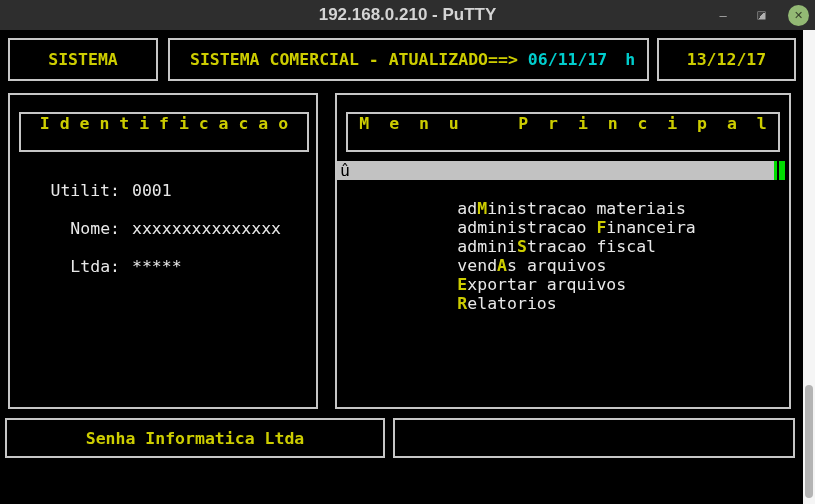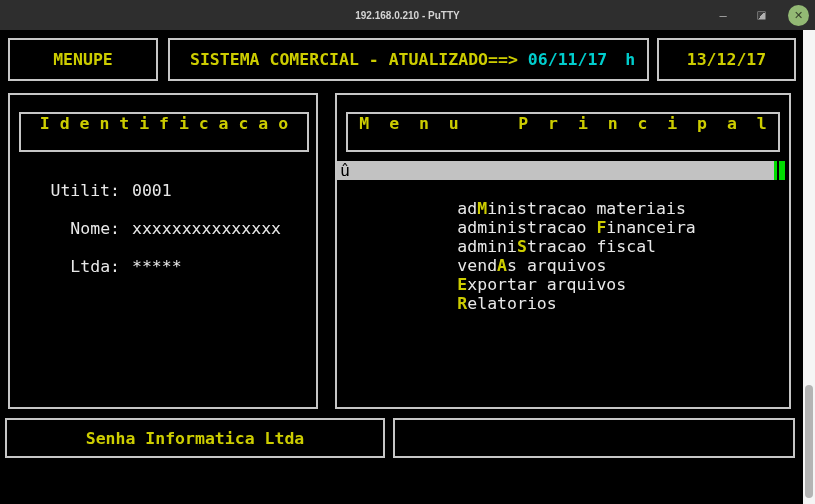--- a/index.html
+++ b/index.html
@@ -12,21 +12,21 @@
     background: #000;
   }
   
   #titlebar {
     position: absolute; left: 0; top: 0; width: 815px; height: 30px;
     background: #2e2e2e;
     display: flex; align-items: center; justify-content: center;
   }
   #titlebar .title {
     font-family: "Liberation Sans", sans-serif;
-    font-size: 10px; font-weight: bold; color: #d4d4d4;
+    font-size: 17px; font-weight: bold; color: #d4d4d4;
   }
   .winbtns {
     position: absolute; right: 6px; top: 0; height: 30px;
     display: flex; align-items: center; gap: 16px;
   }
   .btn-min {
     width: 22px; height: 22px; display: flex; align-items: center; justify-content: center;
     color: #a9a9a9; font-size: 13px; font-family: "Liberation Sans", sans-serif;
   }
   .btn-max {
@@ -129,21 +129,21 @@
       <div class="btn-max">
         <span class="sq"></span>
       </div>
       <div class="btn-close">✕</div>
     </div>
   </div>
 
   <div id="terminal">
 
     <div class="tbox" id="box-menupe">
-      <span class="yellow">MENUPE</span>
+      <span class="yellow">SISTEMA</span>
     </div>
     <div class="tbox" id="box-system">
       <span class="yellow pre">SISTEMA COMERCIAL - ATUALIZADO==&gt;</span>
       <span class="cyan upd-date">06/11/17</span>
       <span class="cyan upd-flag">h</span>
     </div>
     <div class="tbox" id="box-curdate">
       <span class="yellow">13/12/17</span>
     </div>
 

